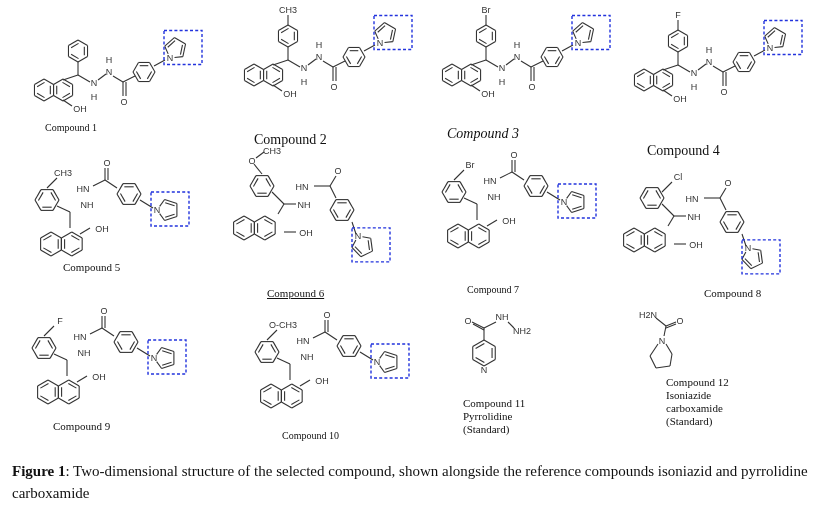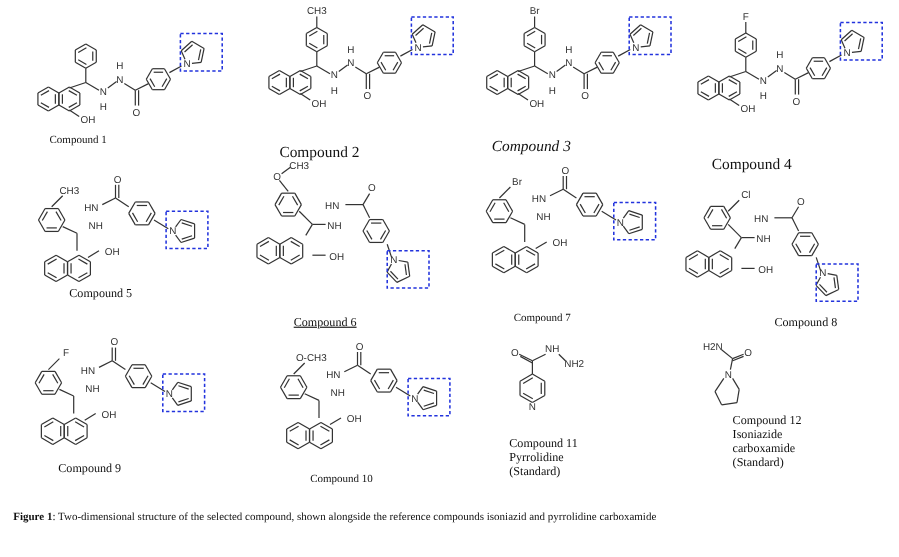--- a/index.html
+++ b/index.html
@@ -5,21 +5,21 @@
   html, body { margin:0; padding:0; background:#ffffff; }
   body { width:817px; height:506px; position:relative; overflow:hidden; font-family:"Liberation Serif", serif; color:#111; }
   .mol { position:absolute; }
   .mol svg { overflow:visible; }
   .bond { stroke:#333; stroke-width:1.1; fill:none; }
   .atom { font-family:"Liberation Sans", sans-serif; font-size:9px; fill:#333; }
   .hl { stroke:#2233dd; stroke-width:1.4; stroke-dasharray:3 2.2; fill:none; }
   .label { position:absolute; font-family:"Liberation Serif", serif; font-size:10px; color:#111; white-space:nowrap; }
   .label.big { font-size:14px; }
   .label.small { font-size:11px; line-height:13px; }
-  .caption { position:absolute; left:12px; top:460px; width:800px; font-size:10px; line-height:22px; font-family:"Liberation Serif", serif; }
+  .caption { position:absolute; left:12px; top:460px; width:800px; font-size:15px; line-height:22px; font-family:"Liberation Serif", serif; }
   .caption b { font-weight:bold; }
 </style>
 </head>
 <body>
 
 <div class="mol" style="left:20px;top:20px;" id="mol-1"><svg width="190" height="115">
       <g>
         <line x1="24" y1="59" x2="33.52627944162882" y2="64.5" class="bond"></line>
         <line x1="33.52627944162882" y1="64.5" x2="33.52627944162883" y2="75.5" class="bond"></line>
         <line x1="33.52627944162883" y1="75.5" x2="24" y2="81" class="bond"></line>

